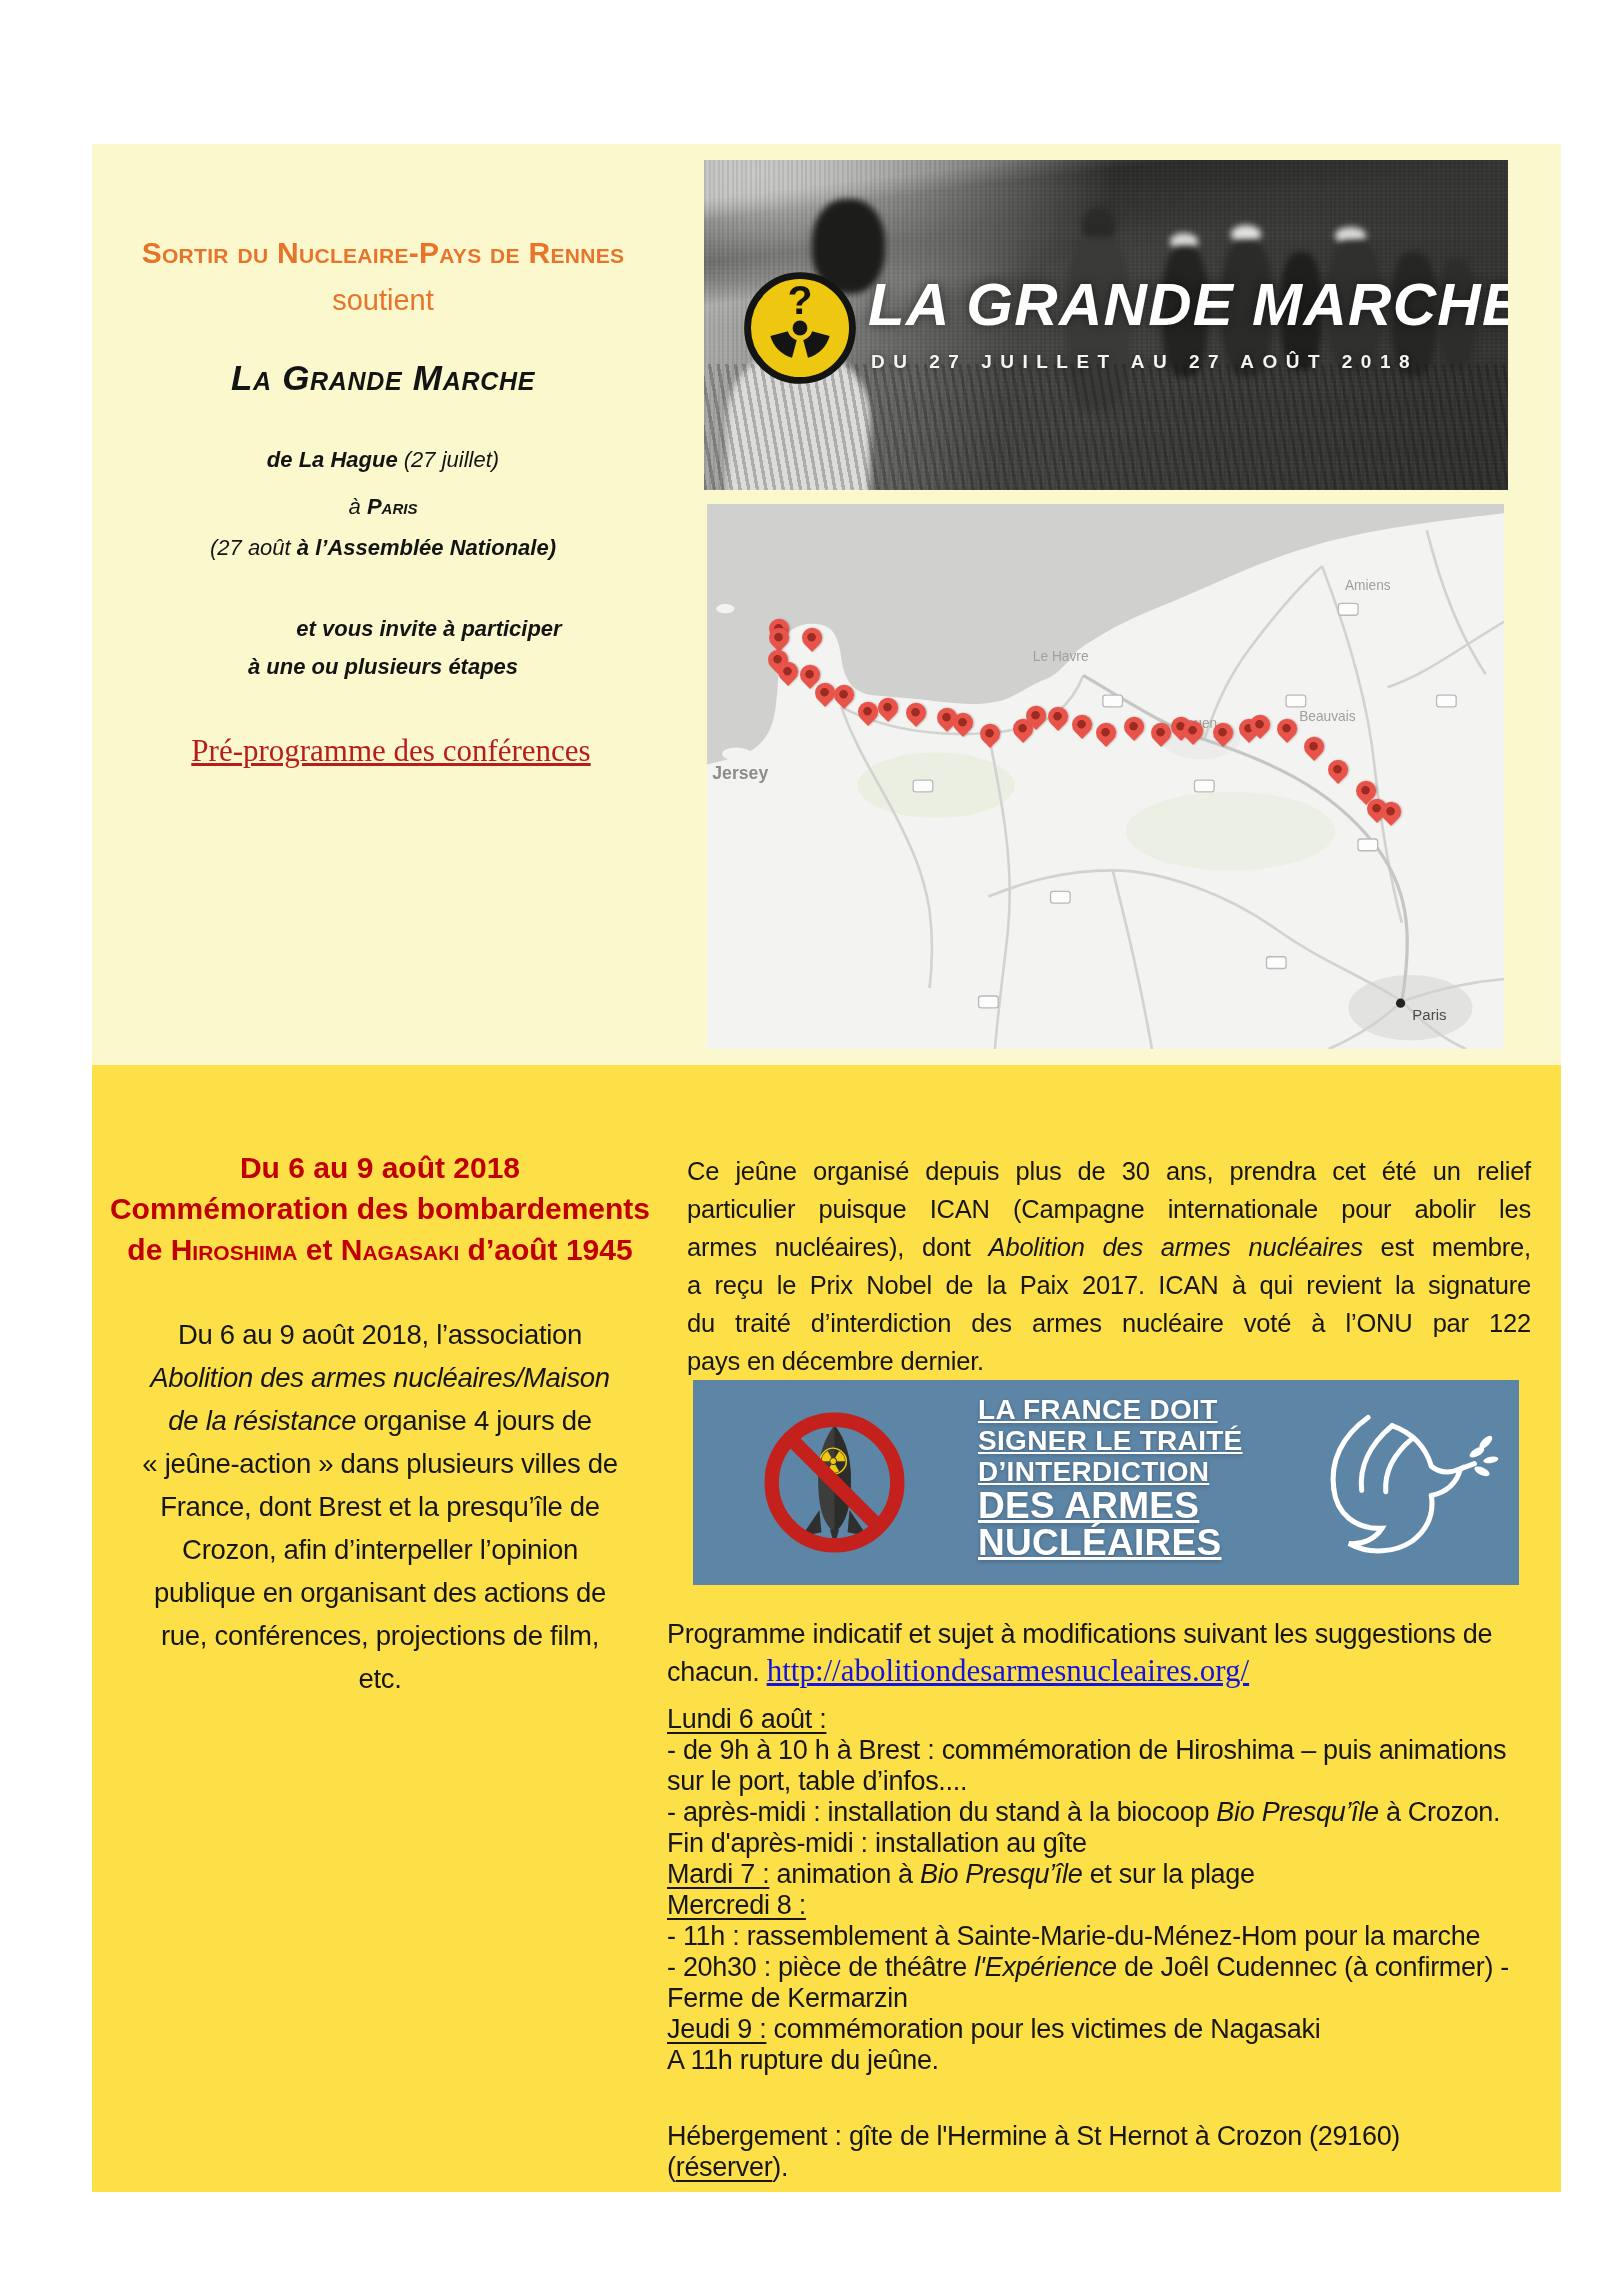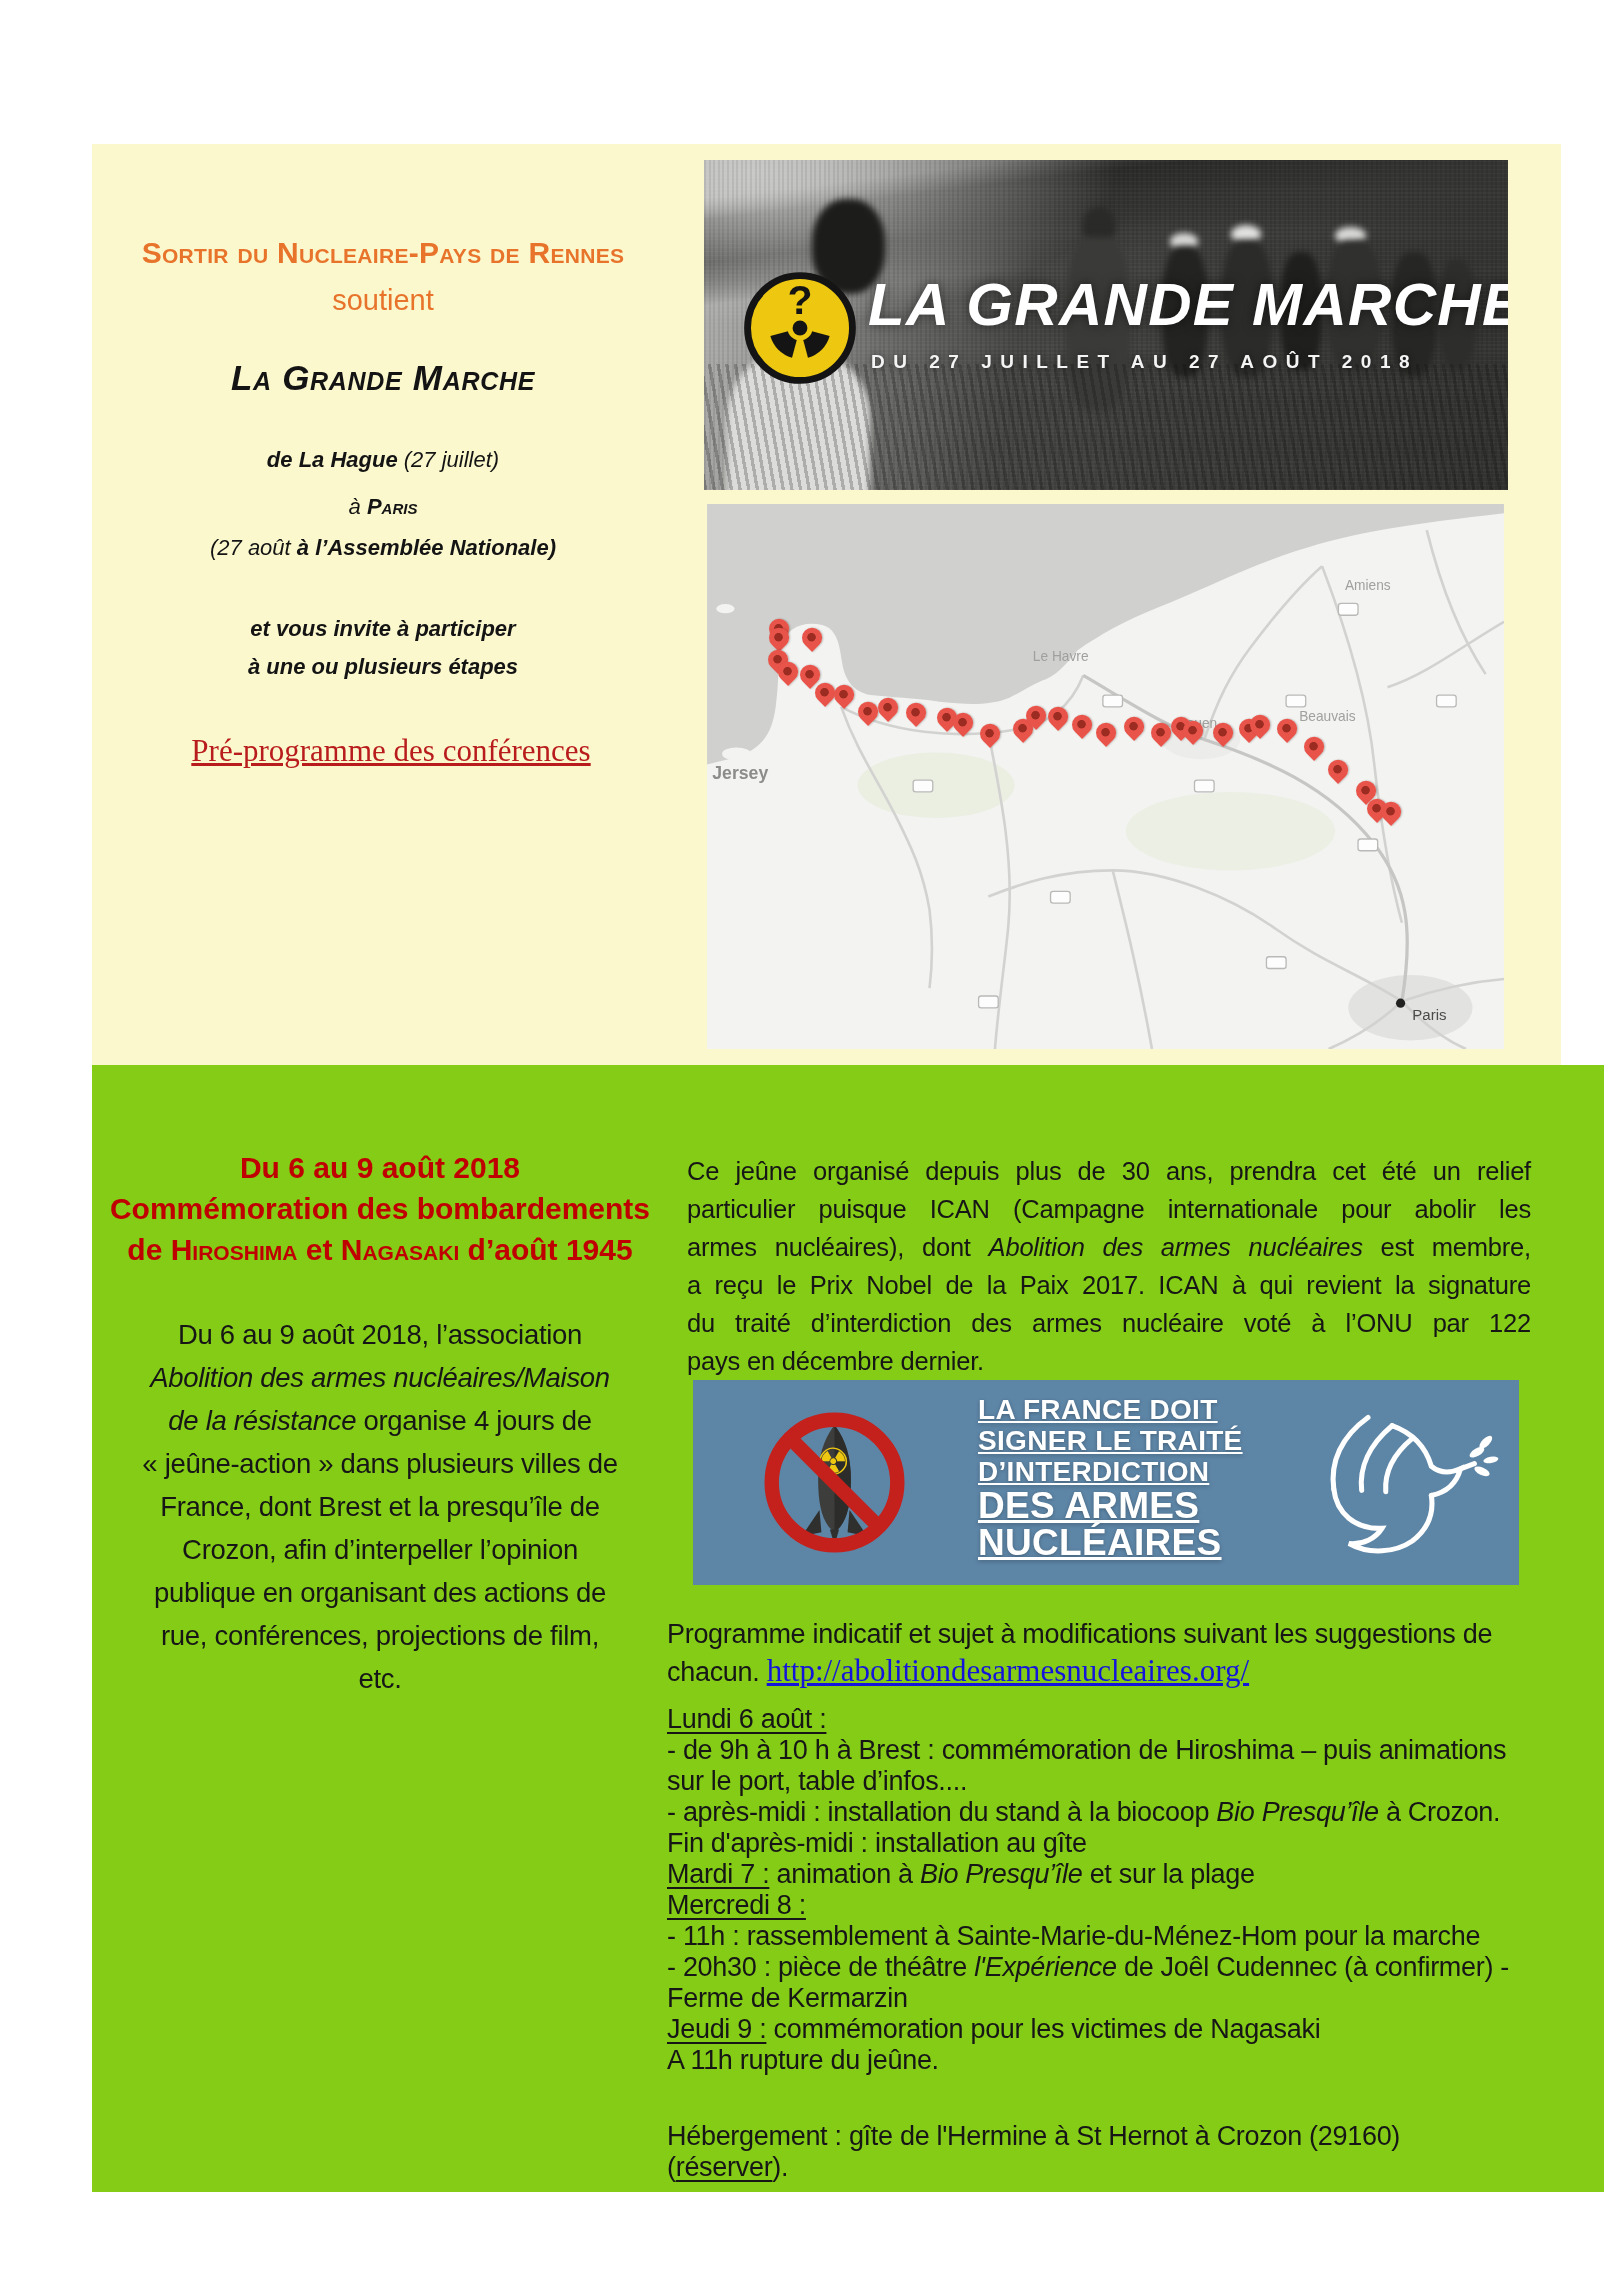--- a/index.html
+++ b/index.html
@@ -1,32 +1,32 @@
 <!DOCTYPE html>
 <html style="font-size:10.5px"><head>
 <meta charset="utf-8">
 <style>
   html,body{margin:0;padding:0;background:#ffffff;}
   body{width:1623px;height:2295px;position:relative;font-family:"Liberation Sans",sans-serif;color:#161616;}
 
   
   .yellow-box{position:absolute;left:92px;top:144px;width:1469px;height:921px;background:#fbf8cd;}
-  .green-box{position:absolute;left:92px;top:1065px;width:1469px;height:1127px;background:#84cc16;padding-left:43px;}
+  .green-box{position:absolute;left:92px;top:1065px;width:1469px;height:1127px;background:#fde047;}
 
   
   .tcol{position:absolute;left:0;top:0;width:582px;height:100%;}
   .tl-line{position:absolute;left:0;width:100%;text-align:center;white-space:nowrap;}
   .org{top:92px;font-weight:700;font-size:30px;font-variant:small-caps;color:#e8742c;letter-spacing:0.3px;}
   .soutient{top:140px;font-size:29px;color:#e8742c;}
   .march-title{top:214px;font-style:italic;font-weight:700;font-size:35px;font-variant:small-caps;color:#141414;letter-spacing:0.7px;}
   .itline{font-style:italic;font-size:22px;color:#141414;}
   .l-hague{top:303px;}
   .l-paris{top:350px;}
   .l-assemblee{top:391px;}
-  .invite1{top:472px;}
+  .invite1{top:472px;margin-left:46px;}
   .invite2{top:510px;}
   .b{font-weight:700;}
   .scb{font-variant:small-caps;font-weight:700;}
   .conf-link{top:589px;font-family:"Liberation Serif",serif;font-size:31px;color:#b91c1c;text-decoration:underline;cursor:pointer;margin-left:8px;}
 
   
   .photo{position:absolute;left:612px;top:15.7px;width:804px;height:330px;overflow:hidden;
     background:linear-gradient(100deg,#b4b4b2 0%,#9a9a98 12%,#6e6e6c 24%,#474745 40%,#3d3d3b 62%,#333331 100%);}
   .photo .ridge{position:absolute;inset:0;
     background:radial-gradient(ellipse at 6% 4%,#c9c9c7 0%,rgba(201,201,199,0) 34%),

